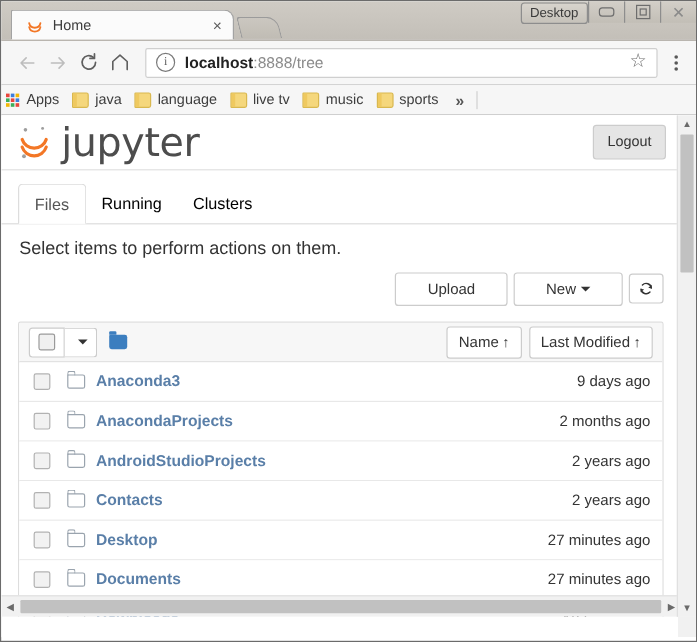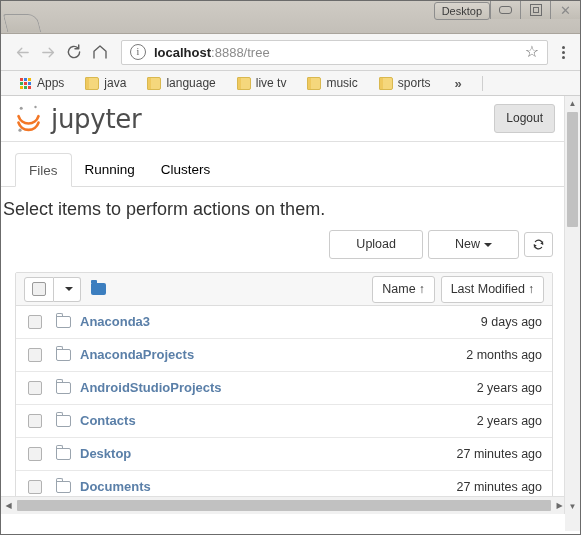--- a/index.html
+++ b/index.html
@@ -196,25 +196,25 @@
   }
   .kebab i { width:3px;height:3px;background:#585858;border-radius:50%;display:block; }
 
   
   .bookmarks {
     height: 25px;
     background: #f6f6f6;
     border-bottom: 1px solid #cfcfcf;
     display: flex;
     align-items: center;
-    padding: 0 15px;
+    padding: 0 0;
     box-sizing: border-box;
     font-size: 12px;
     color: #3d3d3d;
-    gap: 10px;
+    gap: 0px;
   }
   .bm {
     display: flex; align-items: center;
     padding: 1px 7px 1px 4px;
     white-space: nowrap;
   }
   .apps-grid {
     display: grid;
     grid-template-columns: repeat(3, 3px);
     grid-template-rows: repeat(3, 3px);
@@ -261,21 +261,21 @@
     display: flex;
     align-items: center;
     padding: 0 12px 0 14px;
     box-sizing: border-box;
   }
   .jp-logo { display:flex; align-items:center; }
   .jp-mark {
     width: 30px; height: 32px; position: relative; margin-right: 6px;
   }
   .jp-wordmark {
-    font-size: 26px;
+    font-size: 33px;
     color: #4d4d4d;
     font-family: "DejaVu Sans", sans-serif;
     font-weight: 400;
     letter-spacing: -0.3px;
     line-height: 1;
   }
   .logout-btn {
     margin-left: auto;
     border: 1px solid #cccccc;
     border-radius: 3px;
@@ -313,23 +313,23 @@
   }
   .jp-tab.active {
     color: #555;
     background: #fff;
     border: 1px solid #ddd;
     border-bottom-color: #fff;
     border-radius: 4px 4px 0 0;
   }
 
   .select-msg {
-    font-size: 18px;
+    font-size: 15px;
     color: #333;
-    padding: 11px 14px 0 4px;
+    padding: 11px 14px 0 17px;
     margin-left: -2px;
     line-height: 1.3;
   }
   .actions {
     display: flex;
     justify-content: flex-end;
     align-items: center;
     padding: 9px 14px 0 0;
     gap: 0;
   }
@@ -537,20 +537,30 @@
       </div>
       <div class="win-btn">
         <span class="glyph-max"></span>
       </div>
       <div class="win-btn">
         <span class="glyph-close">✕</span>
       </div>
     </div>
 
     <div class="tabstrip">
+      <div class="tab">
+        <span class="tab-favicon">
+          <svg width="14" height="14" viewBox="0 0 24 24">
+            <path d="M4 9.2 A8.2 8.2 0 0 0 20 9.2" fill="none" stroke="#f37726" stroke-width="2.6" stroke-linecap="round"></path>
+            <path d="M20 14.8 A8.2 8.2 0 0 1 4 14.8" fill="none" stroke="#f37726" stroke-width="2.6" stroke-linecap="round"></path>
+          </svg>
+        </span>
+        <span class="tab-title">Home</span>
+        <span class="tab-close">×</span>
+      </div>
       <div class="newtab"></div>
     </div>
   </div>
 
   <div class="navbar">
     <span class="nav-ico">
       <svg width="17" height="17" viewBox="0 0 24 24">
         <path d="M20 12 H5 M11 6 L5 12 L11 18" fill="none" stroke="#bdbdbd" stroke-width="1.9" stroke-linecap="round" stroke-linejoin="round"></path>
       </svg>
     </span>

